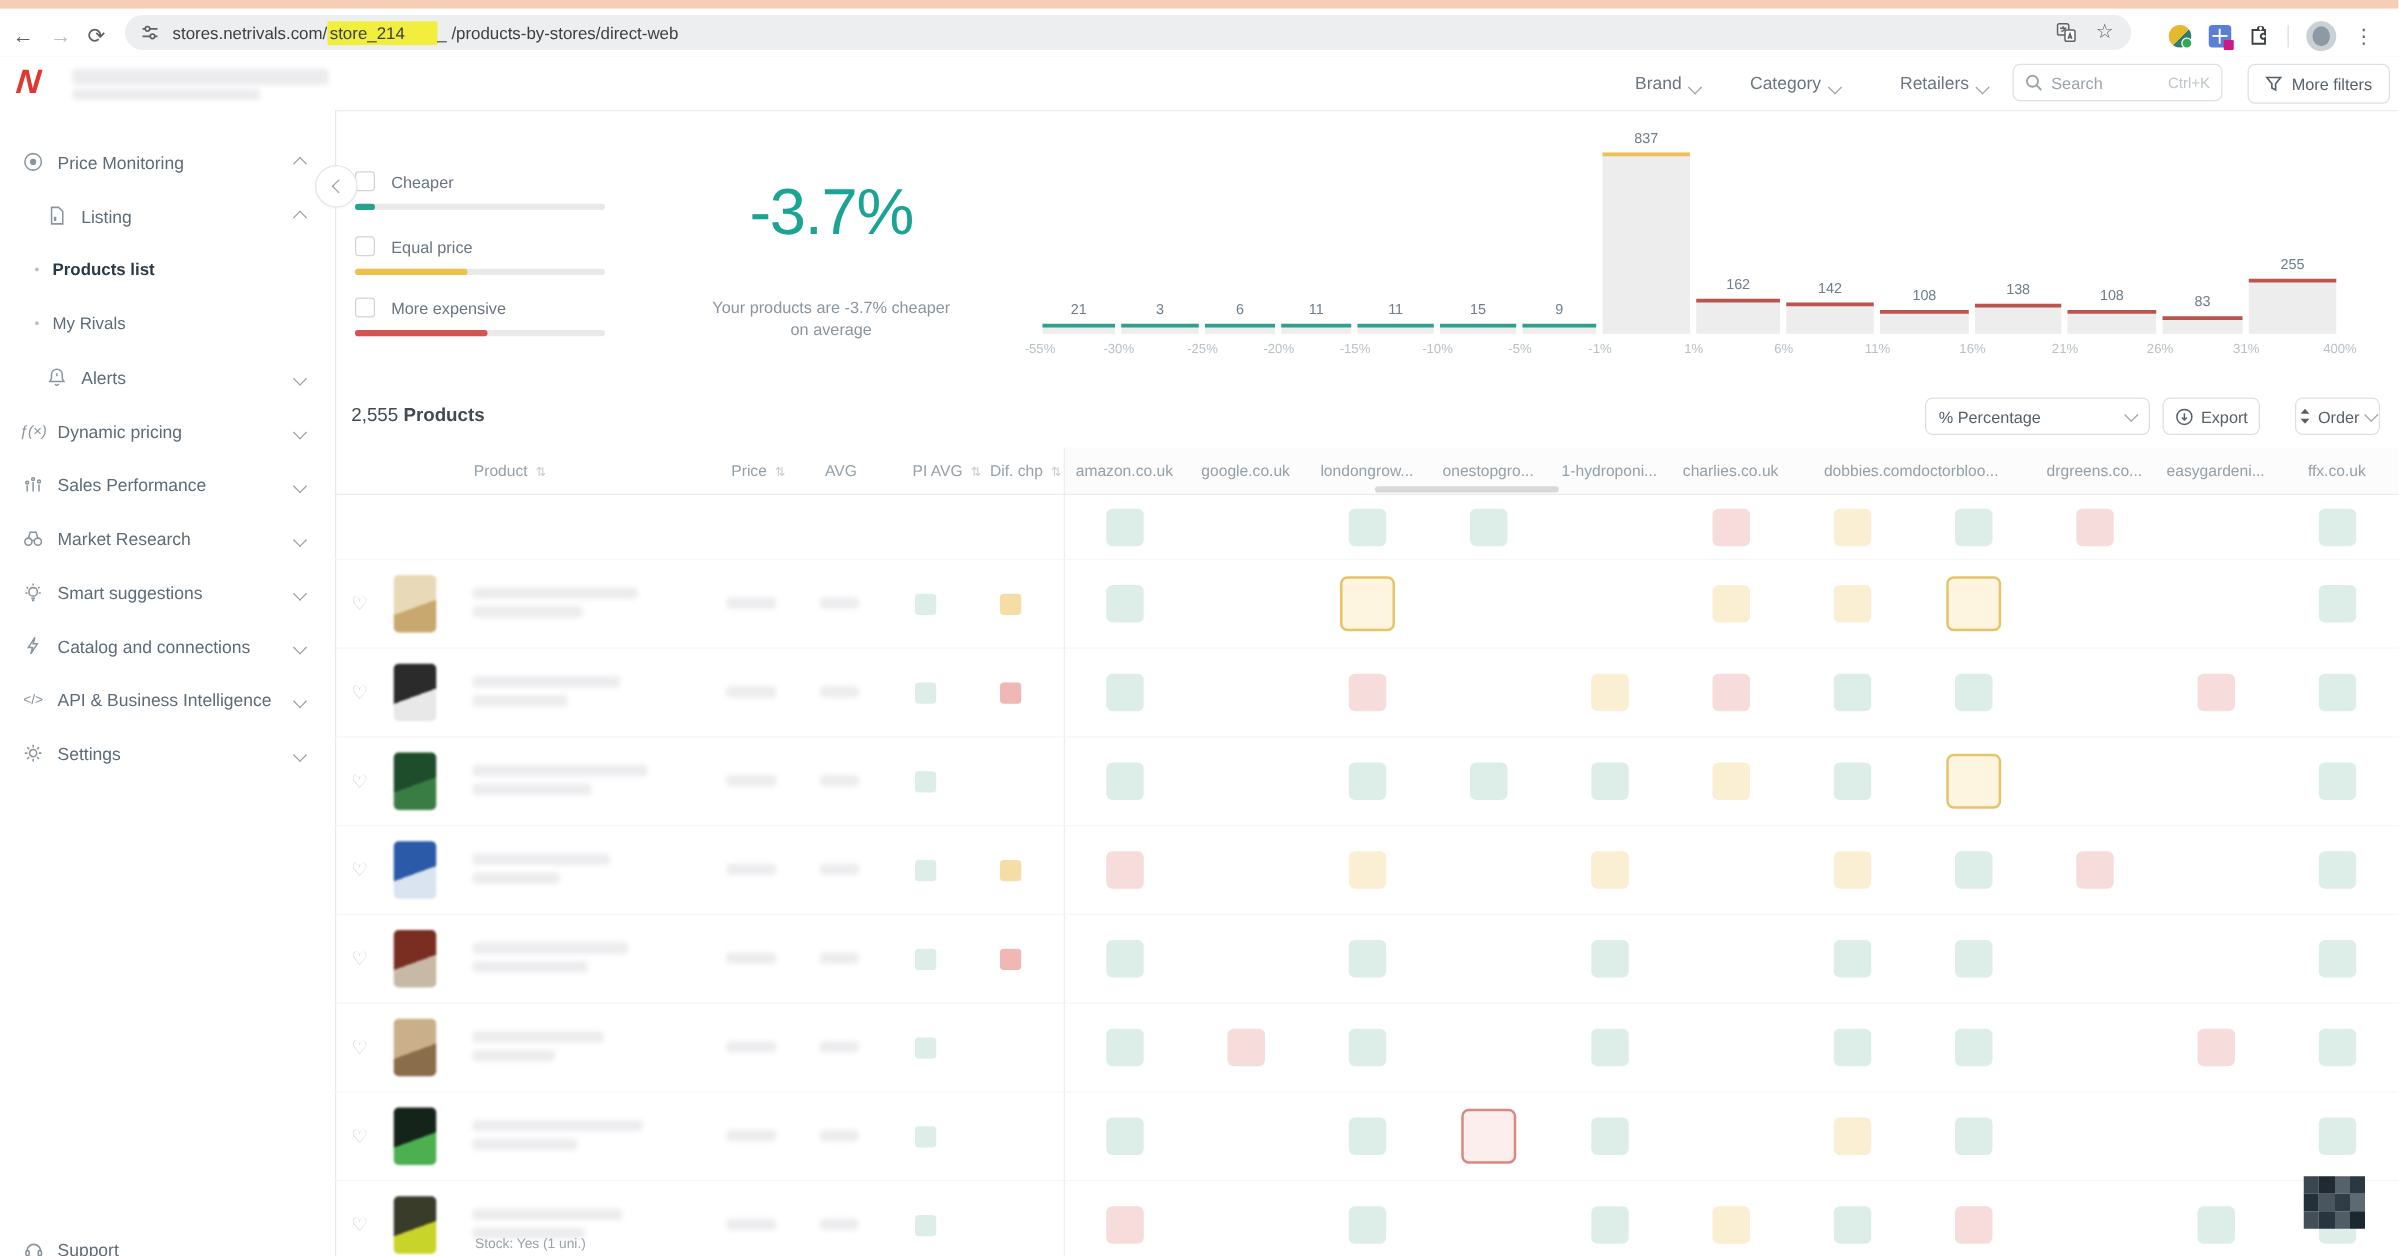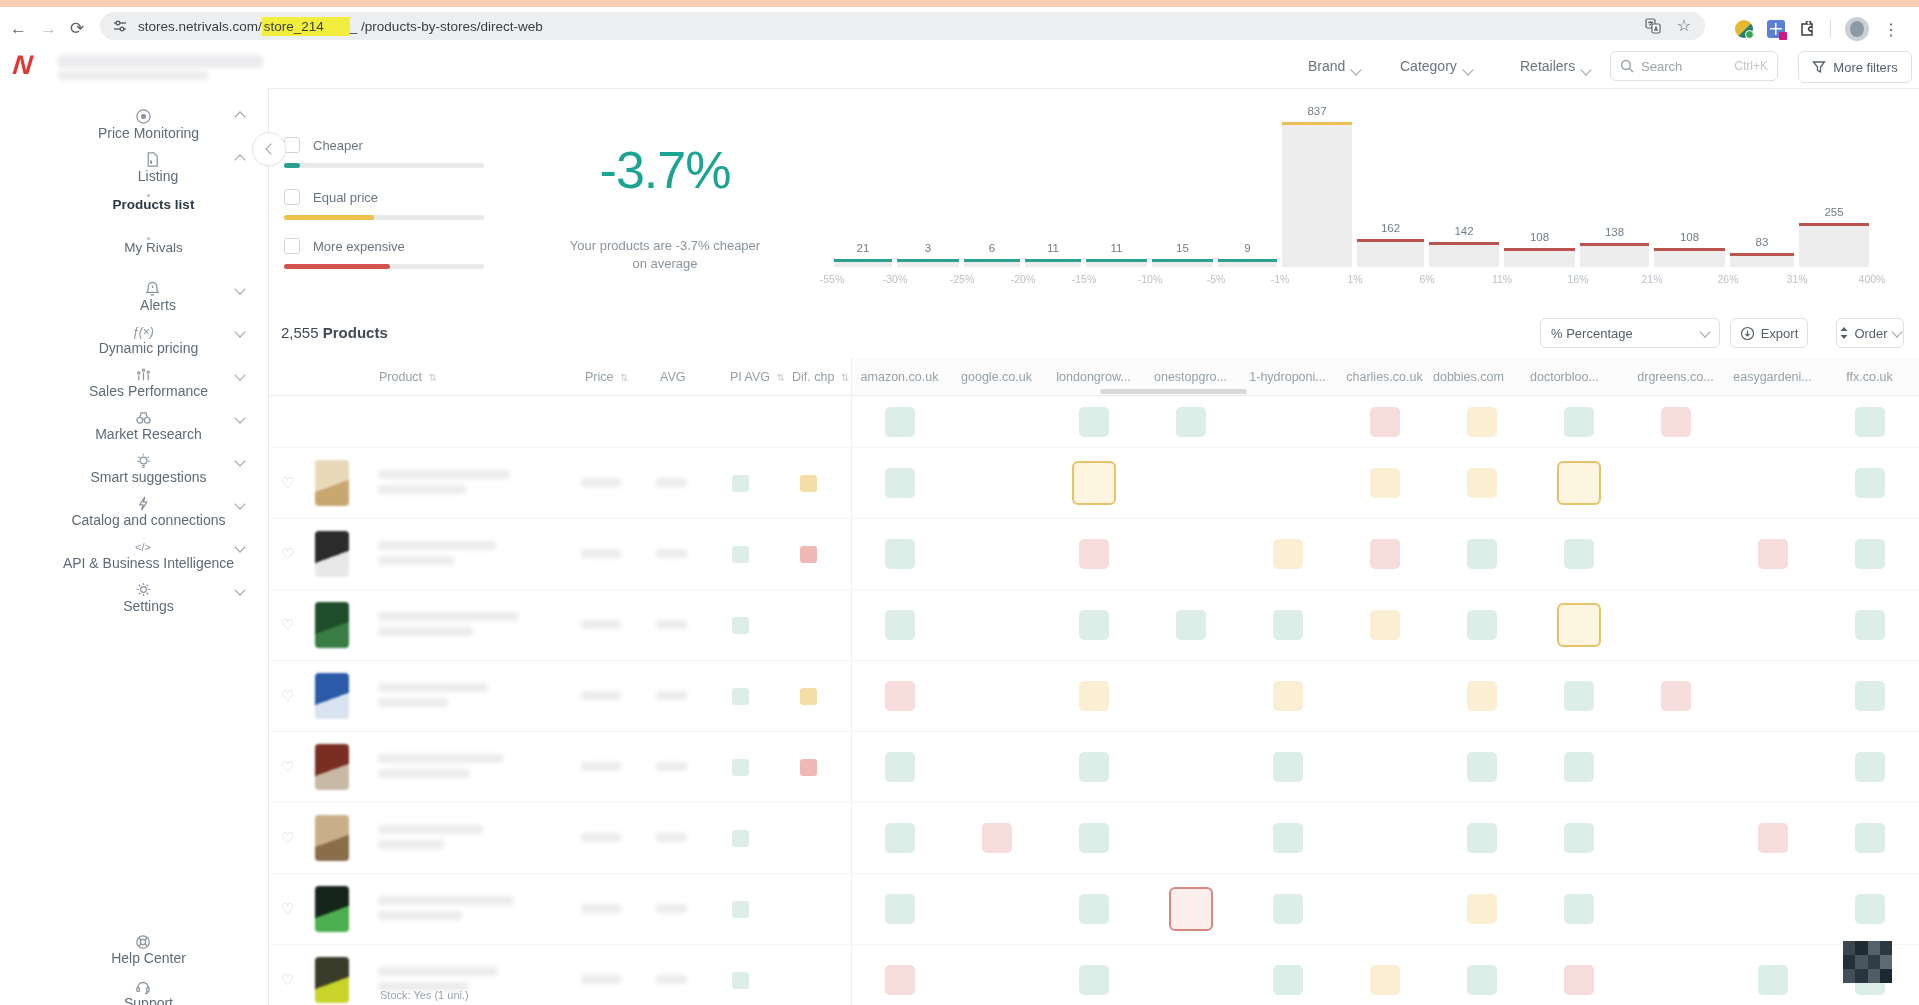--- a/index.html
+++ b/index.html
@@ -36,21 +36,21 @@
   .chv.down{transform:rotate(45deg);margin-top:-3px;}
   .chv.up{transform:rotate(-135deg);margin-top:3px;}
   .chv.left{transform:rotate(135deg);margin-left:3px;}
   .searchpill{left:1610px;top:51px;width:168px;height:30px;border:1px solid #dde0e3;border-radius:6px;display:flex;align-items:center;padding:0 9px;box-sizing:border-box;gap:7px;}
   .searchpill .ph{font-size:13px;color:#9aa3ab;flex:1;}
   .searchpill .kbd{font-size:12px;color:#c0c6cb;}
   .morefilters{left:1798px;top:51px;width:112px;height:30px;border:1px solid #dde0e3;border-radius:6px;display:flex;align-items:center;justify-content:center;gap:7px;font-size:13px;color:#555f6a;cursor:pointer;background:#fff;}
   
   .sidebar{left:0;top:88px;width:268px;height:917px;border-right:1px solid #e7e9eb;background:#fff;}
   .nav{position:absolute;left:0;top:20px;width:268px;}
-  .nav-item{height:43px;display:flex;align-items:center;cursor:pointer;position:relative;color:#5d6b77;font-size:14px;flex-direction:column;}
+  .nav-item{height:43px;display:flex;align-items:center;cursor:pointer;position:relative;color:#5d6b77;font-size:14px;}
   .nav-item .ic{width:17px;height:17px;display:inline-flex;align-items:center;justify-content:center;color:#8a949e;flex:none;}
   .nav-item.lvl1{padding-left:18px;}
   .nav-item.lvl2{padding-left:37px;}
   .nav-item.lvl3{padding-left:28px;font-size:13.5px;}
   .nav-item .lab{margin-left:11px;}
   .nav-item.active .lab{color:#2c3a47;font-weight:bold;}
   .nav-item .chvpos{position:absolute;right:24px;}
   .dot{width:3px;height:3px;border-radius:50%;background:#b7bec5;display:inline-block;}
   .fxtxt{font-size:12px;color:#8a949e;font-style:italic;white-space:nowrap;}
   .codetxt{font-size:11px;color:#8a949e;white-space:nowrap;}
@@ -277,35 +277,20 @@
           <span class="ic">
             <svg class="ic-svg" width="17" height="17" viewBox="0 0 18 18" fill="none" stroke="#8a949e" stroke-width="1.3">
               <circle cx="9" cy="9" r="3"></circle>
               <path d="M9 2v2.2M9 13.8V16M2 9h2.2M13.8 9H16M4 4l1.6 1.6M14 4l-1.6 1.6M4 14l1.6-1.6M14 14l-1.6-1.6"></path>
             </svg>
           </span>
           <span class="lab">Settings</span>
           <span class="chvpos"><span class="chv down"></span></span>
         </div>
       </div>
-    <div class="side-foot" style="top:845px;">
-      <div class="nav-item lvl1">
-          <span class="ic">
-        <svg class="ic-svg" width="16" height="16" viewBox="0 0 16 16" fill="none" stroke="#8a949e" stroke-width="1.3">
-          <circle cx="8" cy="8" r="6.2"></circle>
-              <circle cx="8" cy="8" r="2.6"></circle>
-          <line x1="3.6" y1="3.6" x2="6" y2="6"></line>
-              <line x1="12.4" y1="3.6" x2="10" y2="6"></line>
-          <line x1="3.6" y1="12.4" x2="6" y2="10"></line>
-              <line x1="12.4" y1="12.4" x2="10" y2="10"></line>
-        </svg>
-          </span>
-        <span class="lab">Help Center</span>
-      </div>
-    </div>
     <div class="side-foot" style="top:890px;">
       <div class="nav-item lvl1">
           <span class="ic">
         <svg class="ic-svg" width="16" height="16" viewBox="0 0 16 16" fill="none" stroke="#8a949e" stroke-width="1.3">
           <path d="M2.5 9a5.5 5.5 0 0 1 11 0"></path>
           <rect x="1.8" y="8.5" width="2.6" height="4" rx="1.2"></rect>
           <rect x="11.6" y="8.5" width="2.6" height="4" rx="1.2"></rect>
           <path d="M13 12.5c0 1.5-1.5 2-3 2"></path>
         </svg>
           </span>
@@ -420,21 +405,21 @@
       <div class="thead-text" style="left: 585px;">Price <span class="sort">⇅</span></div>
       <div class="thead-text" style="left: 660px;">AVG</div>
       <div class="thead-text" style="left: 707px; margin-left: 23px;">PI AVG <span class="sort">⇅</span></div>
       <div class="thead-text" style="left: 792px;">Dif. chp <span class="sort">⇅</span></div>
       <div class="thead-text" style="left: 851px; width: 97px; text-align: center;">amazon.co.uk</div>
       <div class="thead-text" style="left: 948px; width: 97px; text-align: center;">google.co.uk</div>
       <div class="thead-text" style="left: 1045px; width: 97px; text-align: center;">londongrow...</div>
       <div class="thead-text" style="left: 1142px; width: 97px; text-align: center;">onestopgro...</div>
       <div class="thead-text" style="left: 1239px; width: 97px; text-align: center;">1-hydroponi...</div>
       <div class="thead-text" style="left: 1336px; width: 97px; text-align: center;">charlies.co.uk</div>
-      <div class="thead-text" style="left: 1433px; width: 97px; text-align: left;">dobbies.com</div>
+      <div class="thead-text" style="left: 1433px; width: 97px; text-align: right;">dobbies.com</div>
       <div class="thead-text" style="left: 1530px; width: 97px; text-align: left;">doctorbloo...</div>
       <div class="thead-text" style="left: 1627px; width: 97px; text-align: center;">drgreens.co...</div>
       <div class="thead-text" style="left: 1724px; width: 97px; text-align: center;">easygardeni...</div>
       <div class="thead-text" style="left: 1821px; width: 97px; text-align: center;">ffx.co.uk</div>
     </div>
   <div class="abs hscroll"></div>
   <div class="abs" id="tbody-root">
       <div class="abs" style="left: 0px; top: 397px; width: 1919px; height: 50px;">
         <div class="cellsq" style="left: 884.5px; top: 10px; width: 30px; height: 30px; background: rgb(221, 238, 233);"></div>
         <div class="cellsq" style="left: 1078.5px; top: 10px; width: 30px; height: 30px; background: rgb(221, 238, 233);"></div>

